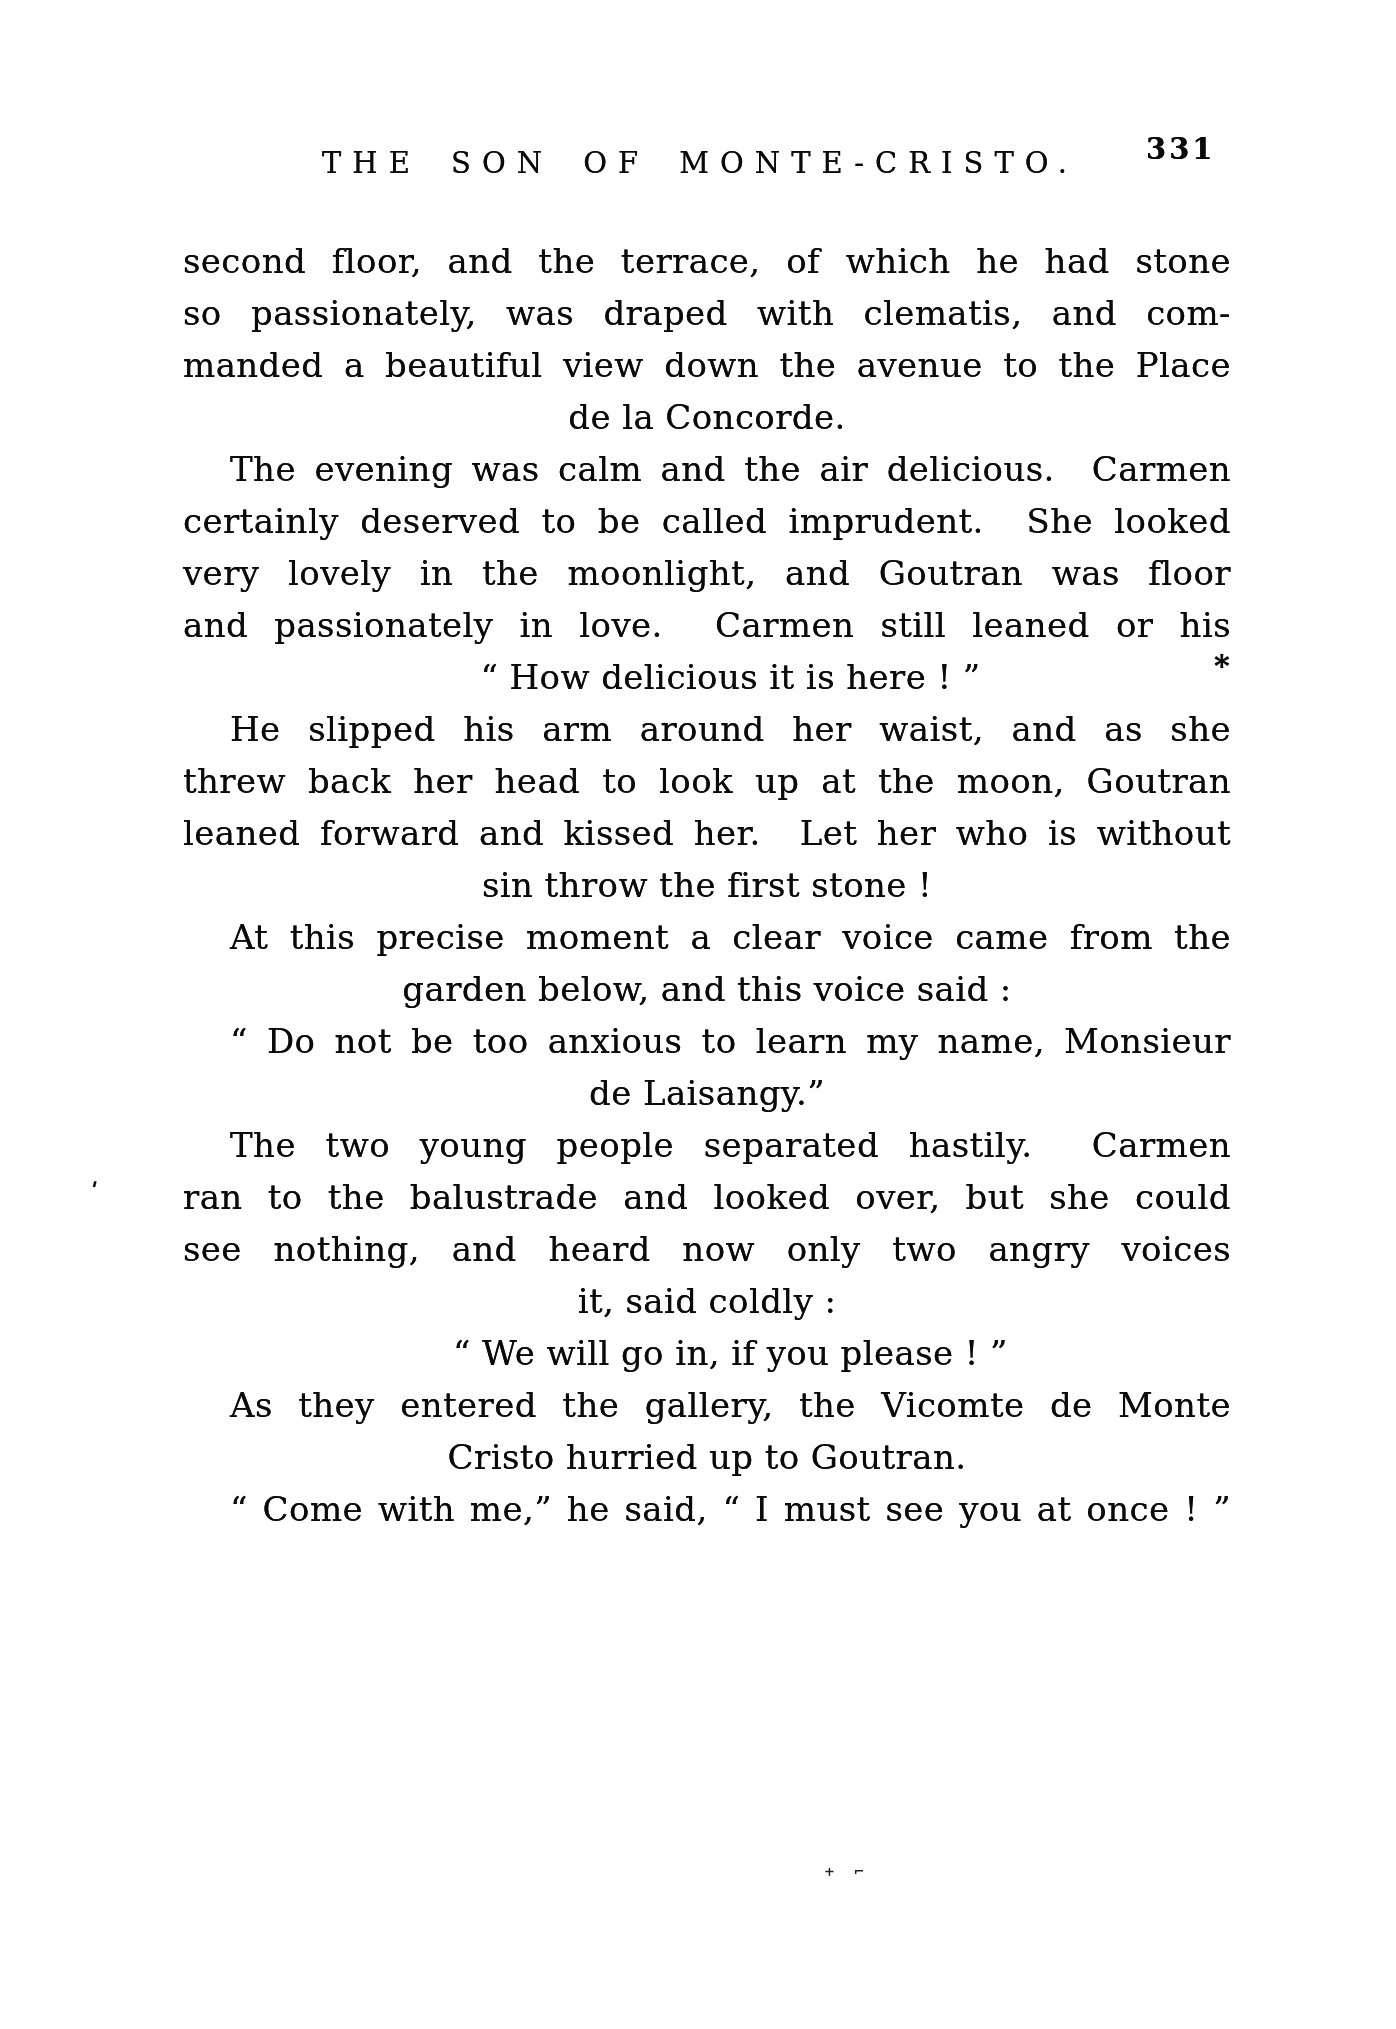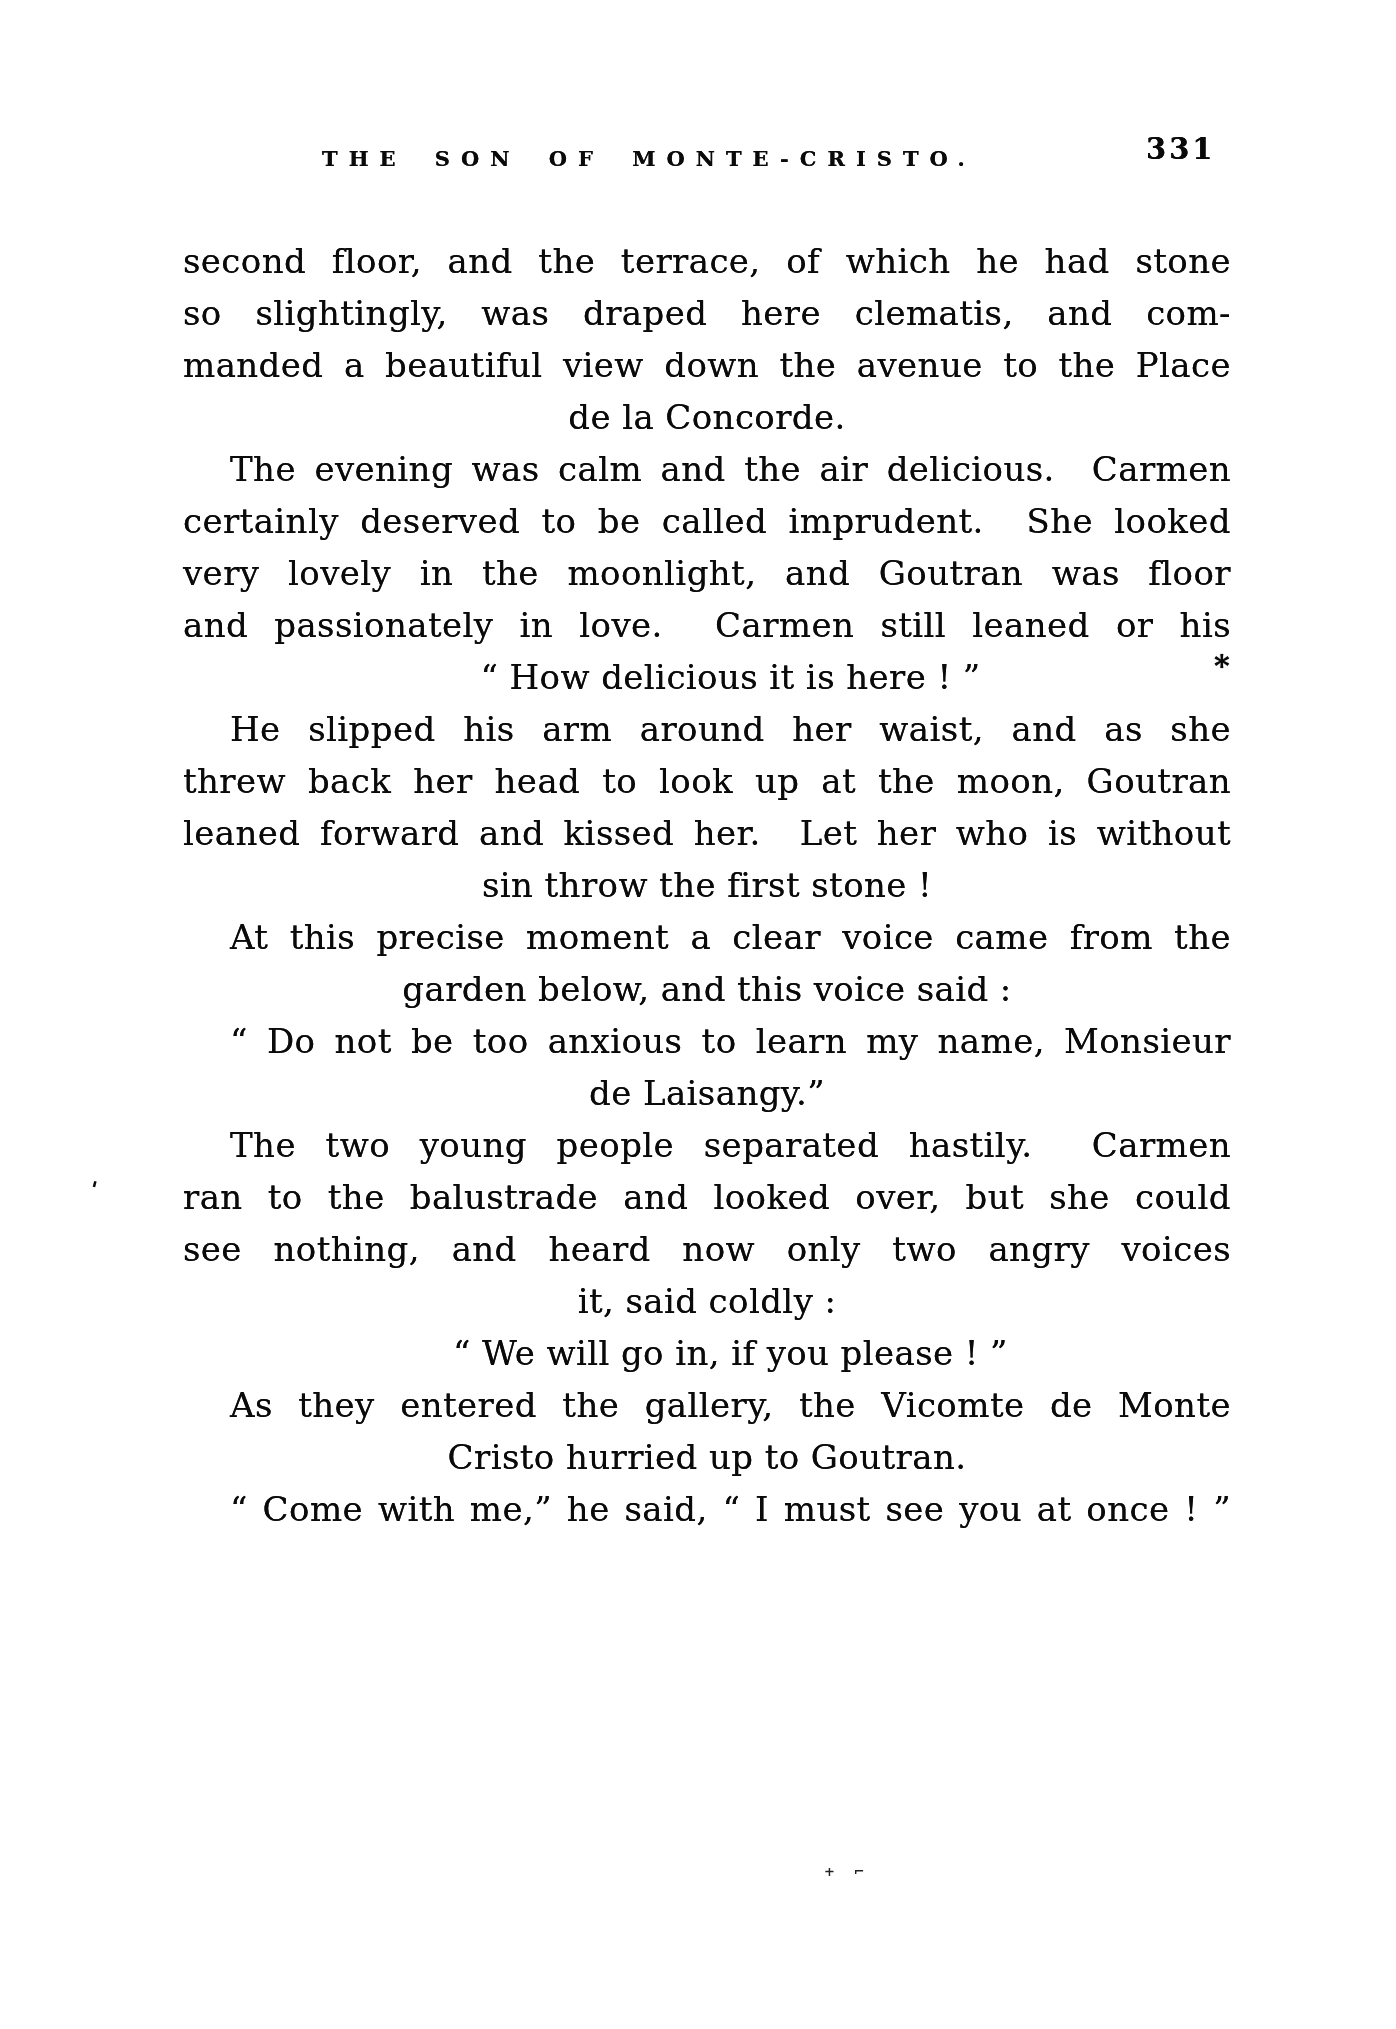--- a/index.html
+++ b/index.html
@@ -14,25 +14,25 @@
   }
   .running-header {
     position: absolute;
     top: 0; left: 0; right: 0;
     height: 210px;
   }
   .header-title {
     position: absolute;
     left: 322px;
     top: 146px;
-    font-size: 21px;
+    font-size: 29px;
     letter-spacing: 11px;
     word-spacing: 10px;
     white-space: nowrap;
-    font-weight: 700;
+    font-weight: 400;
     text-shadow: 0 0 0.6px rgba(0,0,0,0.85);
   }
   .page-number {
     position: absolute;
     left: 1146px;
     top: 132px;
     font-size: 29px;
     font-weight: bold;
     letter-spacing: 3px;
     text-shadow: 0 0 0.6px rgba(0,0,0,0.9);
@@ -80,21 +80,21 @@
 
 <div class="page">
 
   <div class="running-header">
     <span class="header-title">THE SON OF MONTE-CRISTO.</span>
     <span class="page-number">331</span>
   </div>
 
   <div class="text-block" id="text-block">
       <div class="line just"><span class="b">second</span><span> floor, and the terrace, of which he had </span><span class="b">stone</span></div>
-      <div class="line just"><span>so slightingly, was draped here clematis, and com-</span></div>
+      <div class="line just"><span>so passionately, was draped with clematis, and com-</span></div>
       <div class="line just"><span>manded a beautiful view down the avenue to the </span><span class="b">Place</span></div>
       <div class="line"><span>de la Concorde.</span></div>
       <div class="line just indent"><span>The evening was calm and the air delicious.&nbsp; Carmen</span></div>
       <div class="line just"><span>certainly deserved to be called imprudent.&nbsp; She looked</span></div>
       <div class="line just"><span>very lovely in the moonlight, and Goutran was floor</span></div>
       <div class="line just"><span>and passionately in love.&nbsp; Carmen still leaned or his</span></div>
       <div class="line indent"><span>“ How delicious it is here ! ”</span></div>
       <div class="line just indent"><span>He slipped his arm around her waist, and as she</span></div>
       <div class="line just"><span>threw back her head to look up at the moon, Goutran</span></div>
       <div class="line just"><span>leaned forward and kissed her.&nbsp; Let her who is </span><span class="b">without</span></div>

